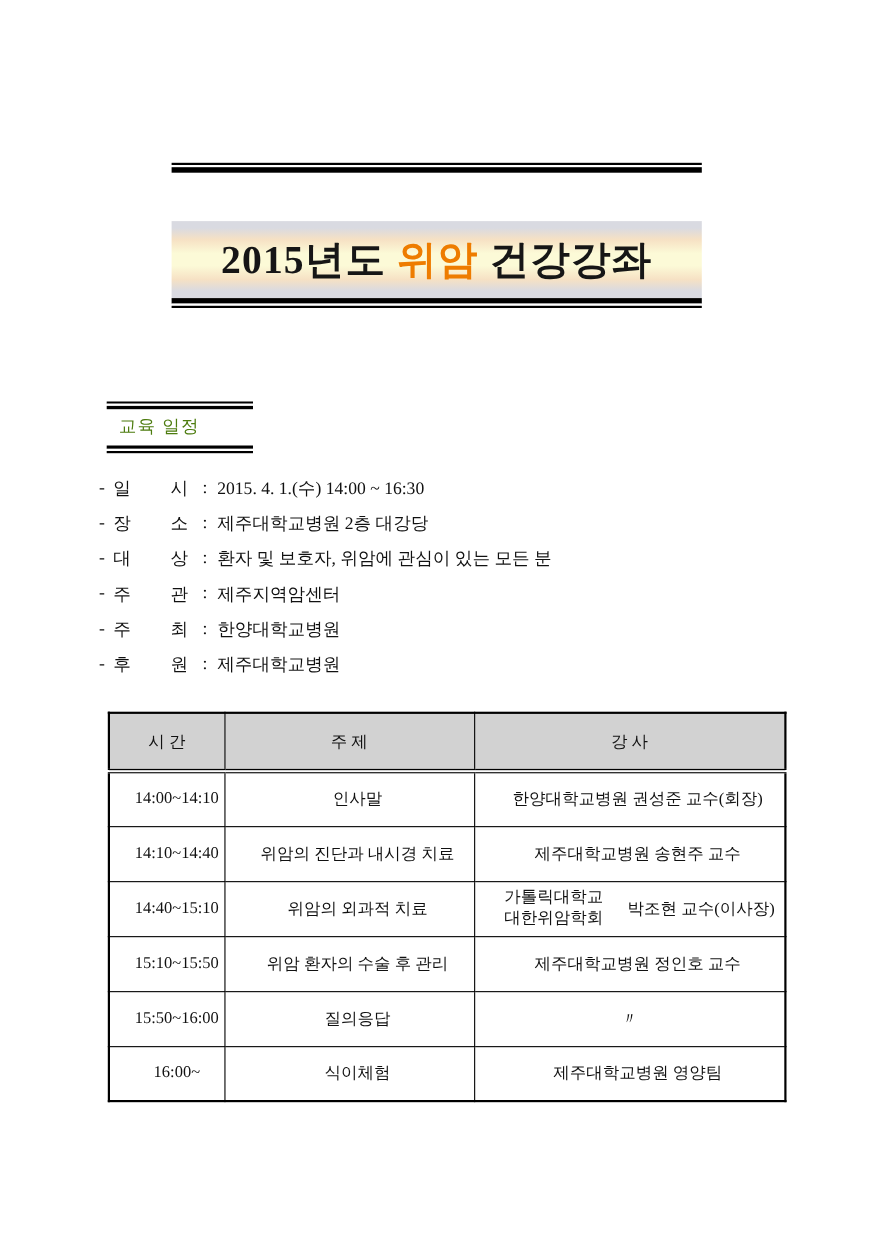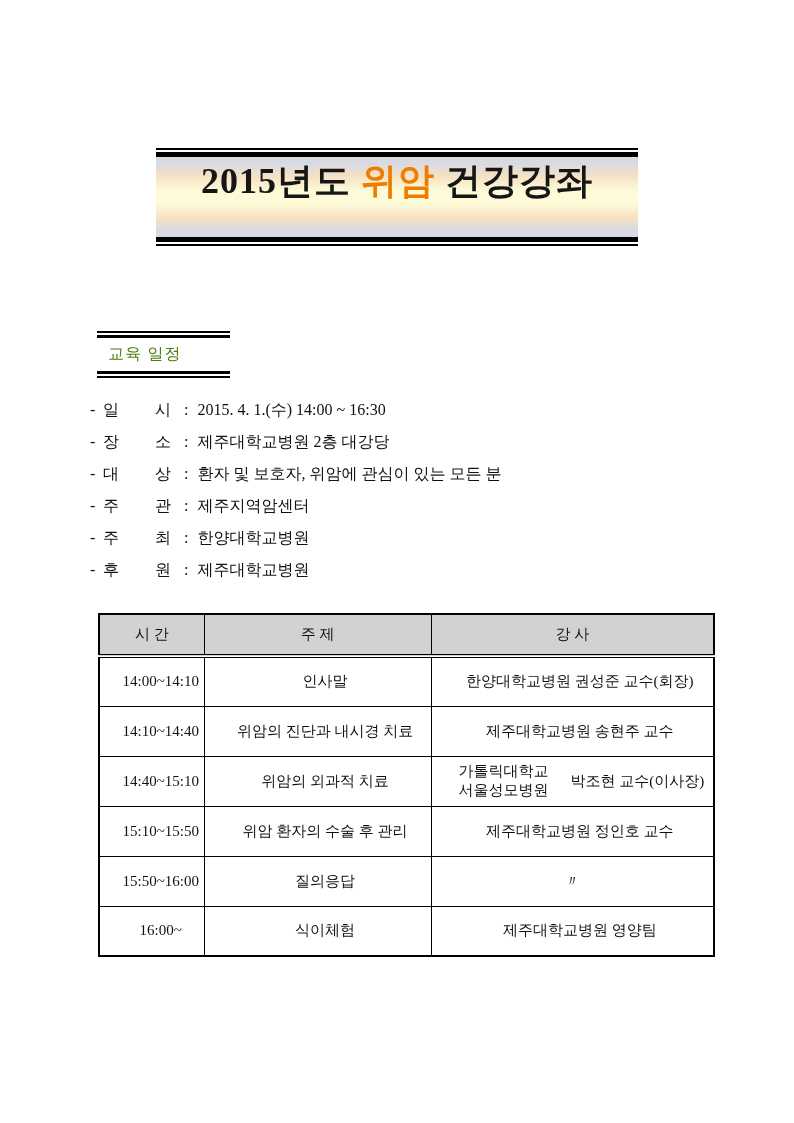--- a/index.html
+++ b/index.html
@@ -15,29 +15,31 @@
     overflow: hidden;
     padding-top: 148px;
   }
 
   
   .banner { width: 482px; margin: 0 auto; }
   .b-line-thin  { height: 2px; background: #000; }
   .b-line-gap   { height: 2px; background: #fff; }
   .b-line-thick { height: 5px; background: #000; }
   .banner-body {
-    height: 80px;
-    display: flex;
+    height: 70px;
+    display: flex;
+    align-items: center;
     justify-content: center;
     background: linear-gradient(to bottom,
       #d9dae1 0%, #d9dae1 9%,
       #f6e1c4 24%,
       #fcfad7 42%, #fcfad7 58%,
       #f6e1c4 76%,
       #d9dae1 91%, #d9dae1 100%);
+    margin-top: 44px;
   }
   .banner-title {
     font-size: 36px;
     font-weight: bold;
     letter-spacing: 1px;
     color: #161616;
     white-space: pre;
   }
   .banner-title .hl { color: #ee7c00; }
 
@@ -84,21 +86,21 @@
   }
   .tbl col.c1 { width: 105px; }
   .tbl col.c2 { width: 227px; }
   .tbl col.c3 { width: 283px; }
   .tbl th, .tbl td {
     border: 1px solid #000;
     vertical-align: middle;
   }
   .tbl { border: 2px solid #000; }
   .tbl thead th {
-    height: 42px;
+    height: 53px;
     background: #d2d2d2;
     font-weight: normal;
     text-align: center;
     border-bottom: 4px double #000;
     white-space: pre;
   }
   .tbl tbody td { height: 50px; padding: 0 0 0 15px; text-align: center; }
   .tbl tbody td.time { padding-left: 18px; letter-spacing: 0px; }
   .tbl tbody td.center { text-align: center; padding: 0; }
   .lect-complex { display: flex; align-items: center; }
@@ -194,21 +196,21 @@
         <td>위암의 진단과 내시경 치료</td>
         <td>제주대학교병원 송현주 교수</td>
       </tr>
       <tr>
         <td class="time">14:40~15:10</td>
         <td>위암의 외과적 치료</td>
         <td>
           <div class="lect-complex">
             <div class="lect-org">
               <div>가톨릭대학교</div>
-              <div>서울성모병원</div>
+              <div>대한위암학회</div>
             </div>
             <div>박조현 교수(이사장)</div>
           </div>
         </td>
       </tr>
       <tr>
         <td class="time">15:10~15:50</td>
         <td>위암 환자의 수술 후 관리</td>
         <td>제주대학교병원 정인호 교수</td>
       </tr>

